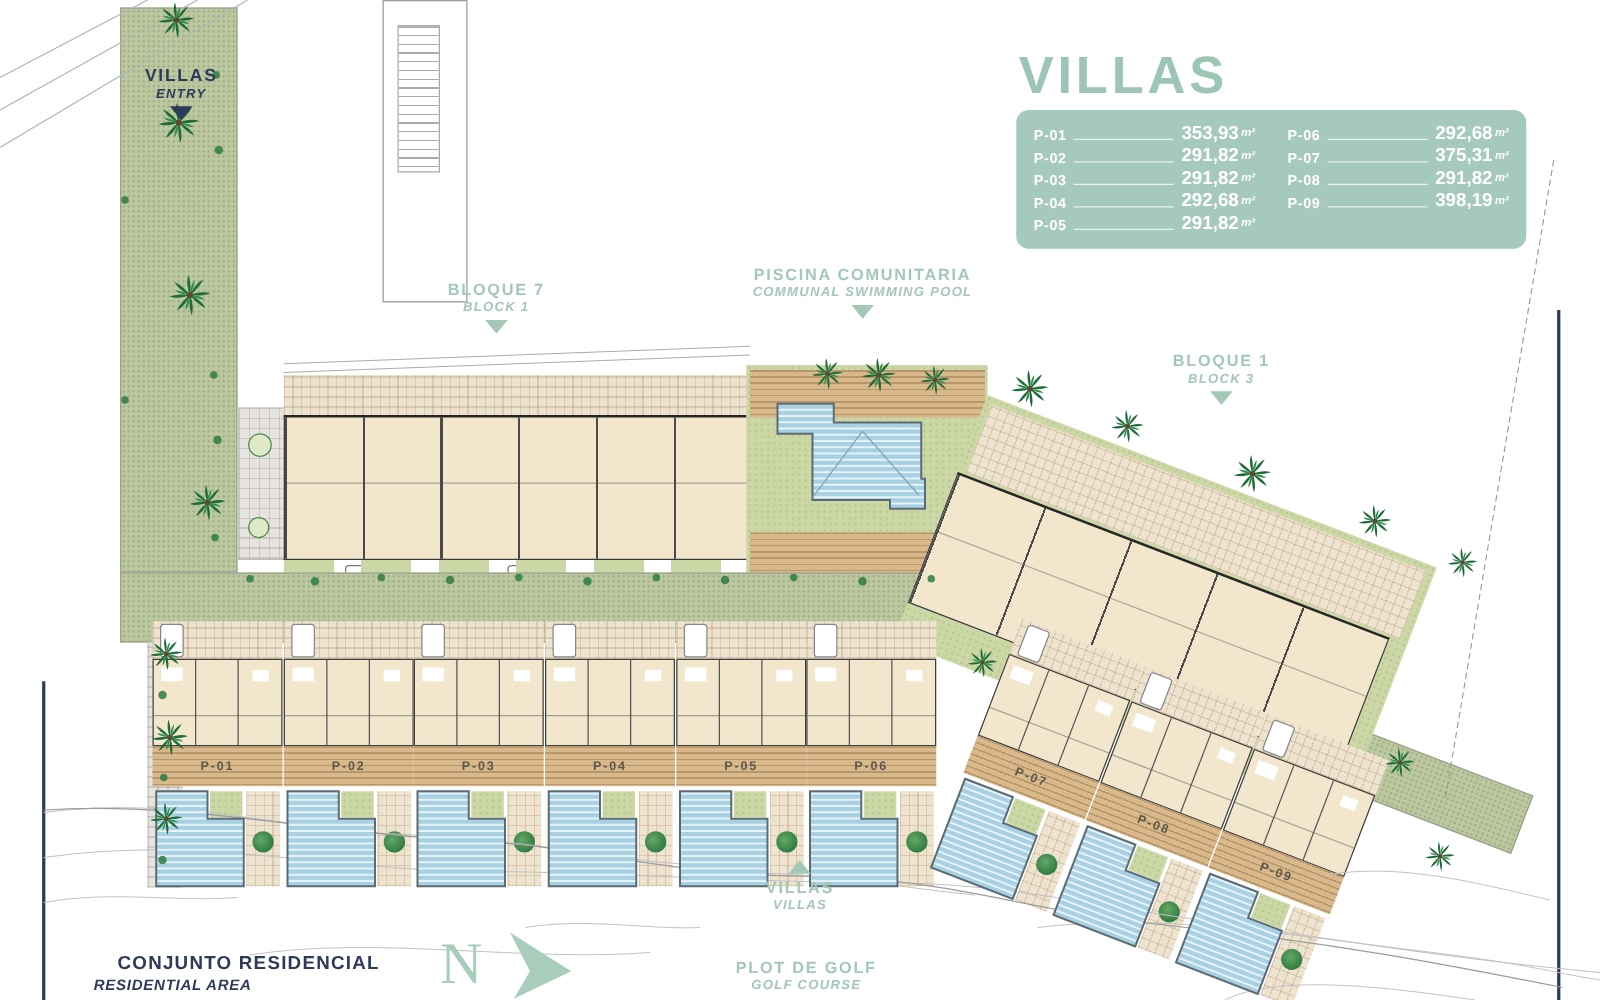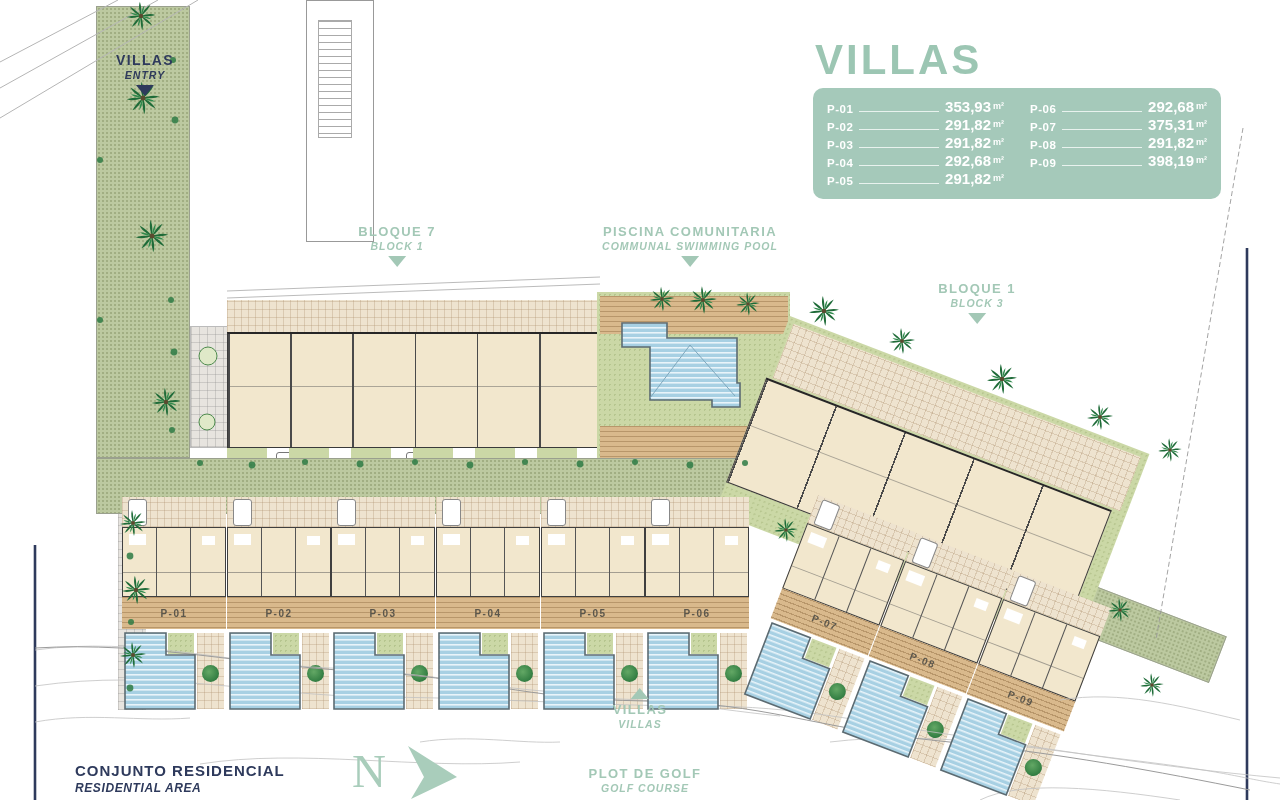--- a/index.html
+++ b/index.html
@@ -58,38 +58,38 @@
   
   .marker{position:absolute;transform:translateX(-50%);text-align:center;z-index:10;white-space:nowrap;}
   .m-title{font-weight:bold;font-size:13px;letter-spacing:1.4px;color:var(--sage);}
   .m-sub{font-style:italic;font-weight:bold;font-size:10.5px;letter-spacing:1px;color:var(--sage);margin-top:1px;}
   .tri-down{width:0;height:0;border:9px solid transparent;border-bottom:none;border-top:11px solid var(--sage);margin:4px auto 0;}
   .tri-up{width:0;height:0;border:9px solid transparent;border-top:none;border-bottom:11px solid var(--sage);margin:0 auto 3px;}
   .marker.navy .m-title,.marker.navy .m-sub{color:var(--navy);}
   .marker.navy .tri-down{border-top-color:var(--navy);}
 
   #conjunto{position:absolute;left:75px;top:762px;z-index:10;}
-  #conjunto .c-title{font-weight:bold;font-size:15px;letter-spacing:1px;color:var(--navy);}
+  #conjunto .c-title{font-weight:bold;font-size:15px;letter-spacing:1px;color:var(--navy);margin-left:19px;}
   #conjunto .c-sub{font-style:italic;font-weight:bold;font-size:12px;letter-spacing:.6px;color:var(--navy);margin-top:2px;}
   #north-n{position:absolute;left:352px;top:744px;font-family:"Liberation Serif",serif;font-size:47px;color:#a9cdbb;z-index:10;}
 
   
   #legend-head{position:absolute;left:815px;top:42px;display:flex;align-items:flex-start;gap:10px;z-index:10;}
   #legend-title{font-size:42px;font-weight:bold;letter-spacing:3px;color:var(--sage-deep);line-height:.85;}
   #legend-subs{margin-top:5px;}
   #legend-sub1{font-size:19px;font-weight:bold;letter-spacing:1.5px;color:var(--sage);}
   #legend-sub2{font-size:16px;font-weight:bold;font-style:italic;letter-spacing:1.5px;color:var(--sage);}
   #legend-panel{position:absolute;left:813px;top:88px;width:380px;padding:9px 14px;border-radius:10px;
     background:#a5c9ba;z-index:10;display:flex;gap:26px;}
   .leg-col{flex:1;}
   .leg-row{display:flex;align-items:flex-end;margin:3px 0;height:15px;}
   .leg-id{font-size:11.5px;font-weight:bold;color:#fff;letter-spacing:.5px;}
   .leg-lead{flex:1;border-bottom:1px solid rgba(255,255,255,.75);margin:0 6px 3px 6px;}
   .leg-val{font-size:15px;font-weight:bold;color:#fff;white-space:nowrap;}
-  .leg-unit{font-size:9px;font-weight:bold;color:#fff;position:relative;top:-4px;margin-left:2px;}
+  .leg-unit{font-size:9px;font-weight:bold;color:#fff;position:relative;top:-4px;margin-left:2px;font-style:italic;}
 
   #overlay{position:absolute;left:0;top:0;z-index:5;pointer-events:none;}
   .lift{position:absolute;left:325px;top:310px;width:17px;height:17px;background:#2f2f2f;box-shadow:inset 0 0 0 2px #fff;}
 </style>
 </head>
 <body>
 
 <div id="canvas">
 
   <div class="abs tex-drive" style="left:96px;top:6px;width:94px;height:452px;border:1px solid #9aa08e;box-sizing:border-box;"></div>
@@ -378,21 +378,21 @@
   <div class="marker navy" style="left:145px;top:52px;">
     <div class="m-title" style="font-size:14px;">VILLAS</div>
     <div class="m-sub">ENTRY</div>
     <div class="tri-down"></div>
   </div>
   <div class="marker" style="left:397px;top:224px;">
     <div class="m-title">BLOQUE 7</div>
     <div class="m-sub">BLOCK 1</div>
     <div class="tri-down"></div>
   </div>
-  <div class="marker" style="left:690px;top:224px;">
+  <div class="marker" style="left:690px;top:212px;">
     <div class="m-title">PISCINA COMUNITARIA</div>
     <div class="m-sub">COMMUNAL SWIMMING POOL</div>
     <div class="tri-down"></div>
   </div>
   <div class="marker" style="left:977px;top:281px;">
     <div class="m-title">BLOQUE 1</div>
     <div class="m-sub">BLOCK 3</div>
     <div class="tri-down"></div>
   </div>
   <div class="marker" style="left:640px;top:688px;">

